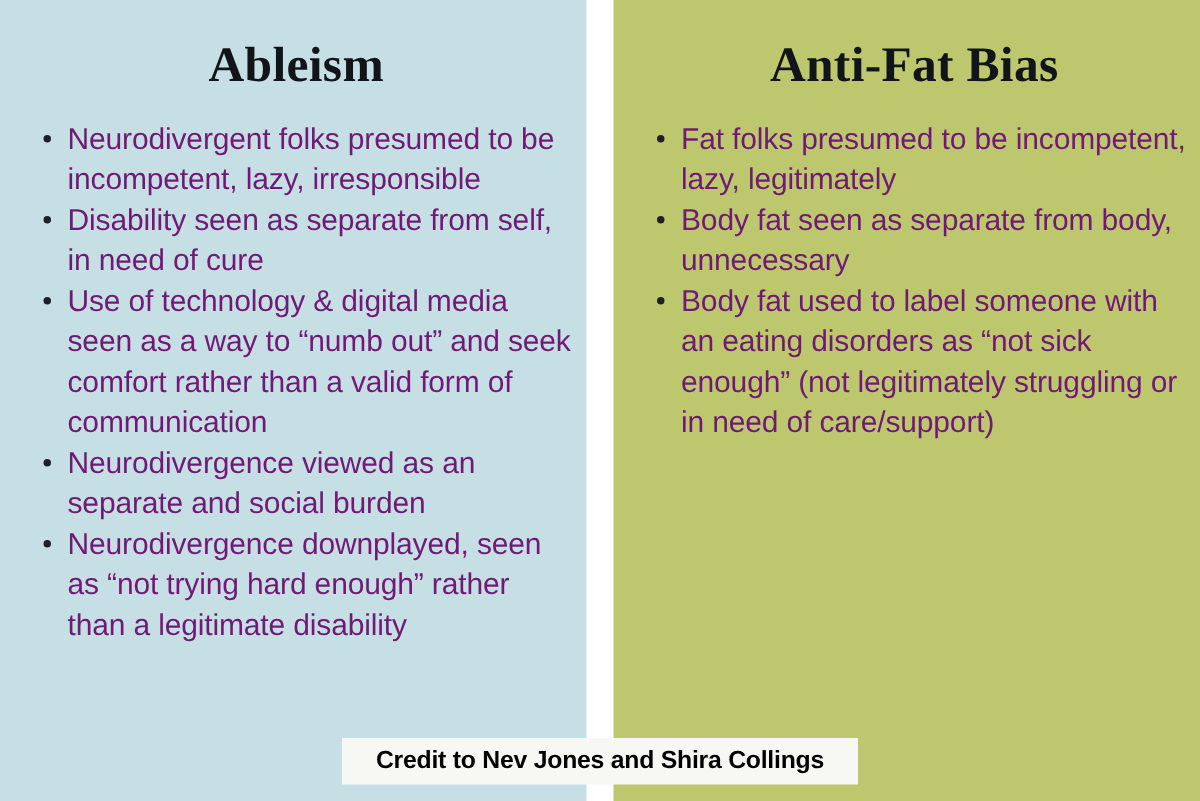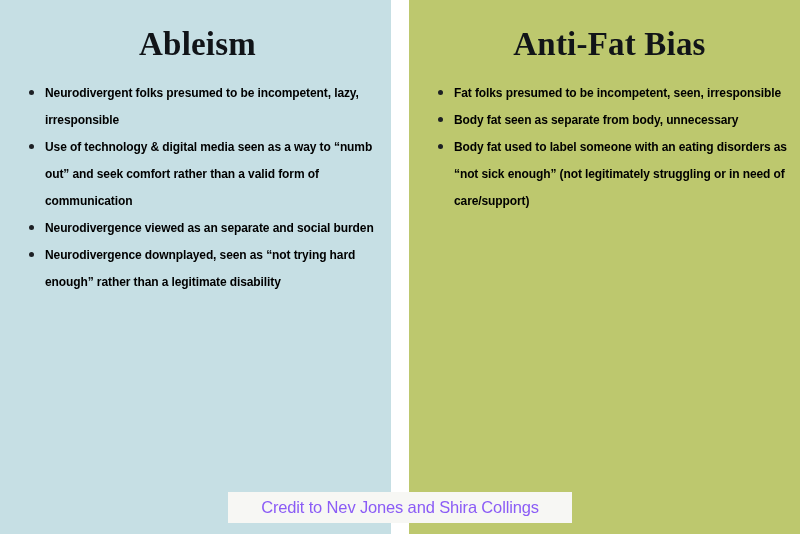--- a/index.html
+++ b/index.html
@@ -53,27 +53,26 @@
   .bullet-list {
     list-style: none;
     margin: 0;
     padding: 0;
     color: #2c3136;
   }
   .panel-left .bullet-list { margin-top: 19px; }
   .panel-right .bullet-list { margin-top: 19px; }
   .bullet-item {
     position: relative;
-    font-size: 12px;
+    font-size: 20px;
     line-height: 27px;
     padding-left: 33px;
     margin: 0;
-    color: #000000;
+    color: #701a75;
     letter-spacing: -0.1px;
-    font-weight: bold;
   }
   .panel-right .bullet-item {
     padding-left: 31px;
   }
   .bullet-dot {
     position: absolute;
     left: 17px;
     top: 10px;
     width: 5px;
     height: 5px;
@@ -90,38 +89,42 @@
     width: 344px;
     height: 31px;
     background: #f7f7f4;
     display: flex;
     align-items: center;
     justify-content: center;
     box-sizing: border-box;
   }
   .credit-text {
     font-family: "Liberation Sans", sans-serif;
-    font-weight: normal;
+    font-weight: bold;
     font-size: 16.5px;
-    color: #8b5cf6;
+    color: #000000;
     letter-spacing: -0.15px;
     white-space: nowrap;
   }
 </style>
 </head>
 <body>
 
 <div id="infographic">
 
   <div class="panel panel-left">
     <h2 class="panel-heading">Ableism</h2>
     <ul class="bullet-list">
       <li class="bullet-item">
         <span class="bullet-dot"></span>
         <span>Neurodivergent folks presumed to be incompetent, lazy, irresponsible</span>
+      </li>
+      <li class="bullet-item">
+        <span class="bullet-dot"></span>
+        <span>Disability seen as separate from self, in need of cure</span>
       </li>
       <li class="bullet-item">
         <span class="bullet-dot"></span>
         <span>Use of technology &amp; digital media seen as a way to “numb out” and seek comfort rather than a valid form of communication</span>
       </li>
       <li class="bullet-item">
         <span class="bullet-dot"></span>
         <span>Neurodivergence viewed as an separate and social burden</span>
       </li>
       <li class="bullet-item">
@@ -129,21 +132,21 @@
         <span>Neurodivergence downplayed, seen as “not trying hard enough” rather than a legitimate disability</span>
       </li>
     </ul>
   </div>
 
   <div class="panel panel-right">
     <h2 class="panel-heading">Anti-Fat Bias</h2>
     <ul class="bullet-list">
       <li class="bullet-item">
         <span class="bullet-dot"></span>
-        <span>Fat folks presumed to be incompetent, seen, irresponsible</span>
+        <span>Fat folks presumed to be incompetent, lazy, legitimately</span>
       </li>
       <li class="bullet-item">
         <span class="bullet-dot"></span>
         <span>Body fat seen as separate from body, unnecessary</span>
       </li>
       <li class="bullet-item">
         <span class="bullet-dot"></span>
         <span>Body fat used to label someone with an eating disorders as “not sick enough” (not legitimately struggling or in need of care/support)</span>
       </li>
     </ul>

